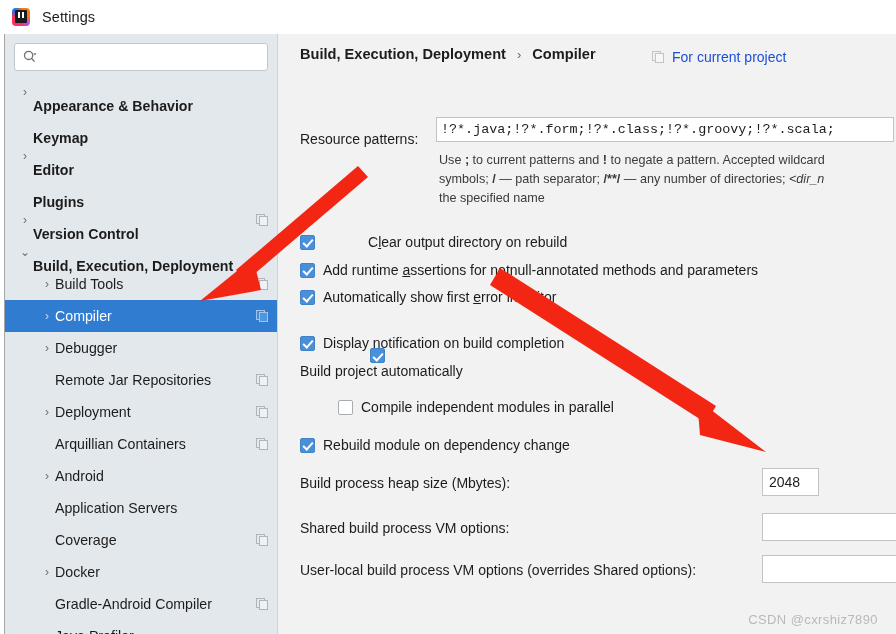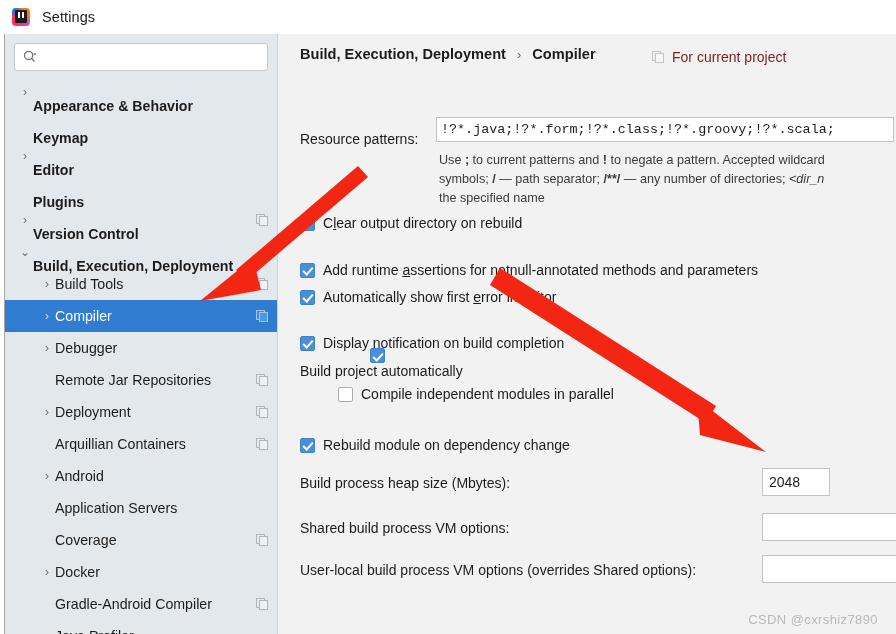--- a/index.html
+++ b/index.html
@@ -193,21 +193,21 @@
   }
   #scope {
     position: absolute;
     left: 368px; top: 15px;
     display: flex;
     align-items: center;
     white-space: nowrap;
   }
   #scope .lbl {
     font-size: 14px;
-    color: #7f1d1d;
+    color: #1d4ed8;
     margin-left: 7px;
   }
   .copyicon.grey i { border-color: #b2b2b2; background: #f2f2f2; }
   .copyicon.grey i.front { background: #fafafa; }
 
   .fieldlabel {
     position: absolute;
     font-size: 14px;
     color: #1c1c1c;
     white-space: nowrap;
@@ -287,21 +287,21 @@
     font-family: "Liberation Sans", sans-serif;
     font-size: 14px;
     color: #1c1c1c;
     padding: 0 6px;
     outline: none;
     height: 28px;
     line-height: 26px;
     white-space: nowrap;
     overflow: hidden;
   }
-  #heap-input  { left: 484px; top: 434px; width: 68px; }
+  #heap-input  { left: 484px; top: 434px; width: 57px; }
   #shared-input{ left: 484px; top: 479px; width: 260px; }
   #ulocal-input{ left: 484px; top: 521px; width: 260px; }
 
   #heap-label  { left: 22px; top: 441px; }
   #shared-label{ left: 22px; top: 486px; }
   #ulocal-label{ left: 22px; top: 528px; }
 
   
   #overlay {
     position: absolute;
@@ -477,41 +477,41 @@
     <div class="fieldlabel" id="rp-label">Resource patterns:</div>
     <div id="rp-input">!?*.java;!?*.form;!?*.class;!?*.groovy;!?*.scala;</div>
 
     <div id="rp-hint">
       <div><span>Use </span><b>; </b><span>to current patterns and </span><b>! </b><span>to negate a pattern. Accepted wildcard</span></div>
       <div><span>symbols; </span><b>/ </b><span>— path separator; </span><b>/**/ </b><span>— any number of directories; </span><i>&lt;dir_n</i></div>
       <div>the specified name</div>
     </div>
 
     <div id="cb-host">
-        <div class="cbrow" style="top: 181px;">
+        <div class="cbrow" style="top: 200px; gap: 45px;">
           <span class="cbox on"></span>
           <span class="cblbl"><span>C</span><span class="mn">l</span><span>ear output directory on rebuild</span></span>
         </div>
         <div class="cbrow" style="top: 228px;">
           <span class="cbox on"></span>
           <span class="cblbl"><span>Add runtime </span><span class="mn">a</span><span>ssertions for notnull-annotated methods and parameters</span></span>
         </div>
         <div class="cbrow" style="top: 255px;">
           <span class="cbox on"></span>
           <span class="cblbl"><span>Automatically show first </span><span class="mn">e</span><span>rror in editor</span></span>
         </div>
         <div class="cbrow" style="top: 301px;">
           <span class="cbox on"></span>
           <span class="cblbl"><span>Display notification on build completion</span><span class="mn"></span><span></span></span>
         </div>
         <div class="cbrow" style="top: 314px; flex-direction: column;">
           <span class="cbox on"></span>
           <span class="cblbl"><span>Build project automatically</span><span class="mn"></span><span></span></span>
         </div>
-        <div class="cbrow" style="top: 352px; padding-left: 38px;">
+        <div class="cbrow" style="top: 365px; padding-left: 38px;">
           <span class="cbox off"></span>
           <span class="cblbl"><span>Compile independent modules in parallel</span><span class="mn"></span><span></span></span>
         </div>
         <div class="cbrow" style="top: 403px;">
           <span class="cbox on"></span>
           <span class="cblbl"><span>Rebuild module on dependency change</span><span class="mn"></span><span></span></span>
         </div>
       </div>
 
     <div class="fieldlabel" id="heap-label">Build process heap size (Mbytes):</div>

